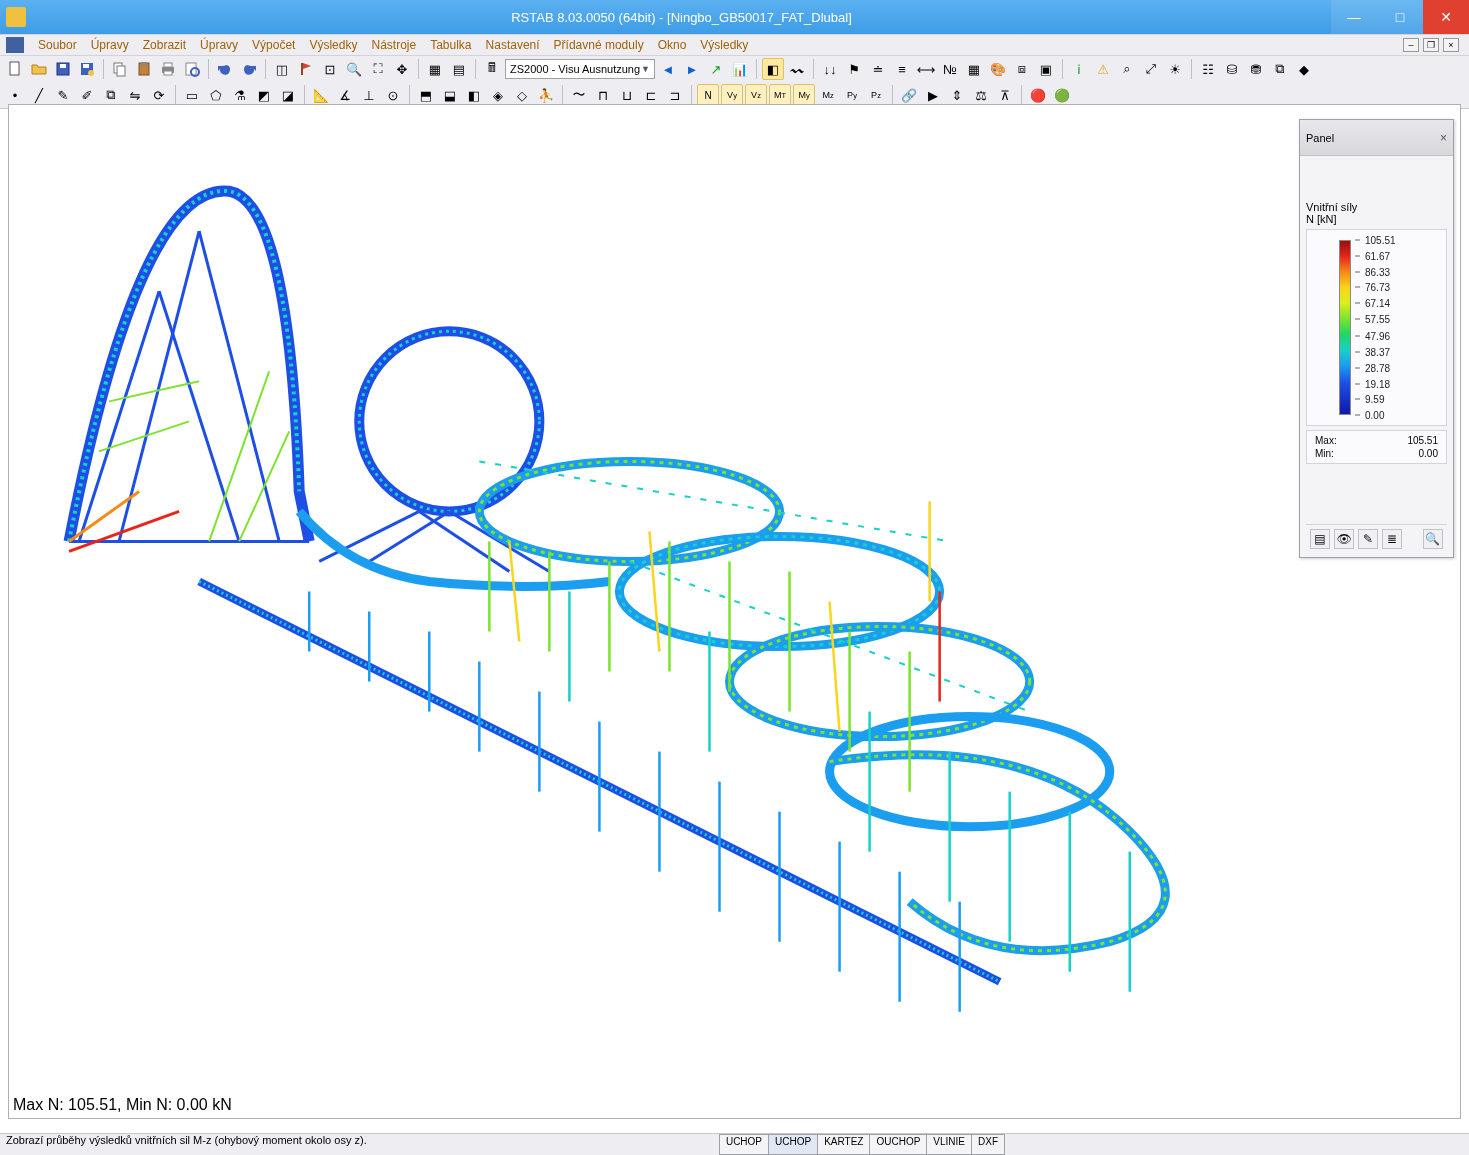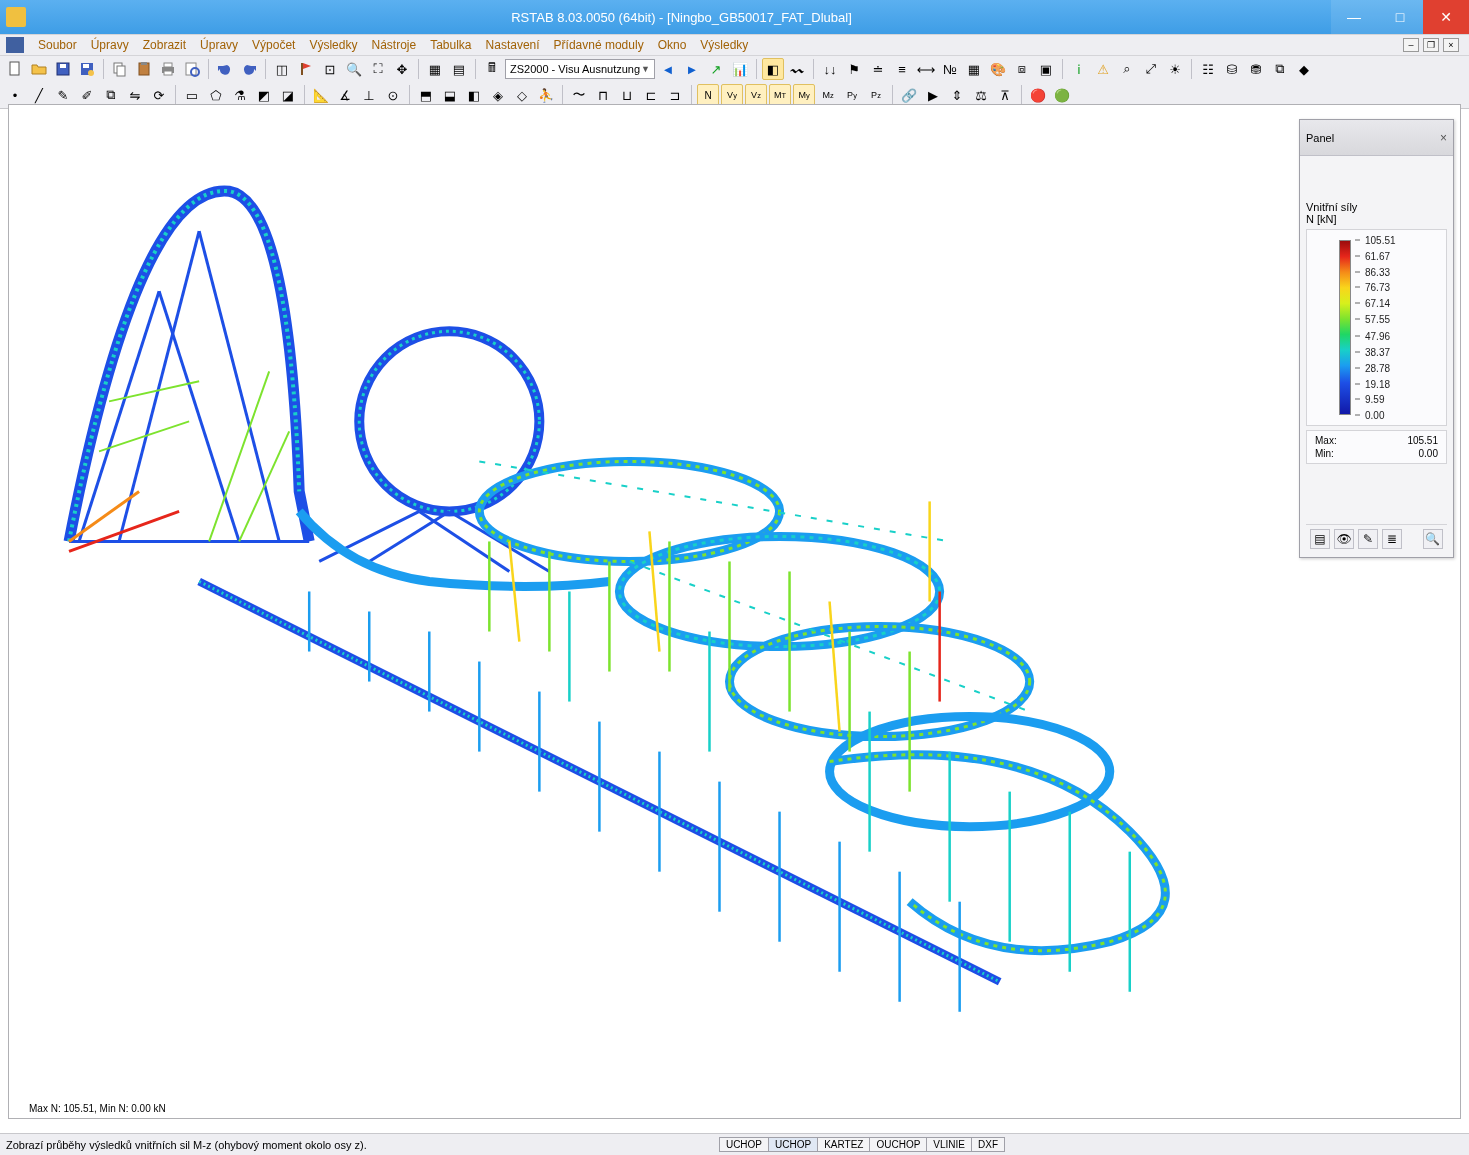--- a/index.html
+++ b/index.html
@@ -28,21 +28,21 @@
 .tsep { width:1px; height:20px; background:#c0c0c8; margin:0 3px; }
 .tb { width:22px; height:22px; display:flex; align-items:center; justify-content:center; border:1px solid transparent; border-radius:2px; cursor:pointer; font-size:13px; }
 .tb svg { width:16px; height:16px; }
 .combo { height:20px; min-width:150px; border:1px solid #a0a0a8; background:#fff; font-size:11px; padding:0 4px; display:flex; align-items:center; justify-content:space-between; cursor:pointer; }
 .combo .dd { font-size:9px; color:#555; }
 .tb.hl { background:#ffe8a0; border-color:#e0c060; }
 .tb.hl2 { background:#fff0c0; border-color:#e0c060; }
 
 
 .viewport { position:absolute; top:104px; left:8px; right:8px; bottom:36px; background:#ffffff; border:1px solid #b0b0b4; }
-.model-info { position:absolute; left:20px; bottom:4px; font-size:10px; color:#000; }
+.model-info { position:absolute; left:4px; bottom:4px; font-size:16px; color:#000; }
 
 
 .panel { position:absolute; top:14px; right:6px; width:155px; background:#f4f4f6; border:1px solid #a0a0a8; box-shadow:1px 1px 3px rgba(0,0,0,0.2); }
 .panel-title { height:36px; background:linear-gradient(#e8e8ec,#d8d8dc); display:flex; align-items:center; padding:0 6px; font-size:11px; border-bottom:1px solid #c0c0c8; }
 .panel-title .pclose { margin-left:auto; font-size:12px; color:#555; cursor:pointer; }
 .panel-body { padding:4px 6px; font-size:11px;margin-top:41px; }
 .legend-box { background:#fbfbfd; border:1px solid #d4d4d8; margin:4px 0; padding:6px 6px 6px 6px; }
 .legend-wrap { display:flex; height:175px; margin:4px 8px 4px 26px; }
 .grad { width:12px; height:100%; background:linear-gradient(to bottom,#9b0d0d 0%,#e6261b 9%,#f58b18 18%,#f9d51b 27%,#d7f01c 36%,#7de32e 45%,#1fd764 54%,#18d0c8 63%,#1b9df0 72%,#1d4fe6 82%,#1118a8 100%); border:1px solid #888; }
 .ticks { position:relative; flex:1; margin-left:4px; font-size:10px; color:#222; }
@@ -51,21 +51,21 @@
 .maxmin { background:#fbfbfd; border:1px solid #d4d4d8; padding:4px 8px; font-size:10px; display:grid; grid-template-columns:auto 1fr; gap:2px 8px; }
 .maxmin .v { text-align:right; }
 .panel-btm { display:flex; gap:4px; padding:4px; border-top:1px solid #d4d4d8; margin-top:60px; }
 .panel-btm .pb { width:20px; height:20px; border:1px solid #c0c0c8; background:#f0f0f4; cursor:pointer; display:flex; align-items:center; justify-content:center; font-size:12px; }
 .panel-btm .spacer { flex:1; }
 
 
 .model-svg { position:absolute; top:0; left:0; width:100%; height:100%; }
 
 
-.status-bar { position:absolute; left:0; right:0; bottom:0; height:22px; background:#eeeef2; border-top:1px solid #c8c8cc; display:flex; align-items:center; font-size:11px; padding:0 6px; }
+.status-bar { position:absolute; left:0; right:0; bottom:0; height:22px; background:#eeeef2; border-top:1px solid #c8c8cc; display:flex; font-size:11px; padding:0 6px; }
 .status-msg { flex:0 0 49%; white-space:nowrap; overflow:hidden; }
 .status-tabs { display:flex; margin:0 auto; }
 .status-tab { border:1px solid #a0a0a8; padding:1px 6px; margin-left:-1px; background:#f4f4f6; cursor:pointer; font-size:10px; }
 .status-tab.active { background:#e0e8f4; }
 </style>
 </head>
 <body>
 
 <div class="title-bar">
   <span class="app-icon"></span>

